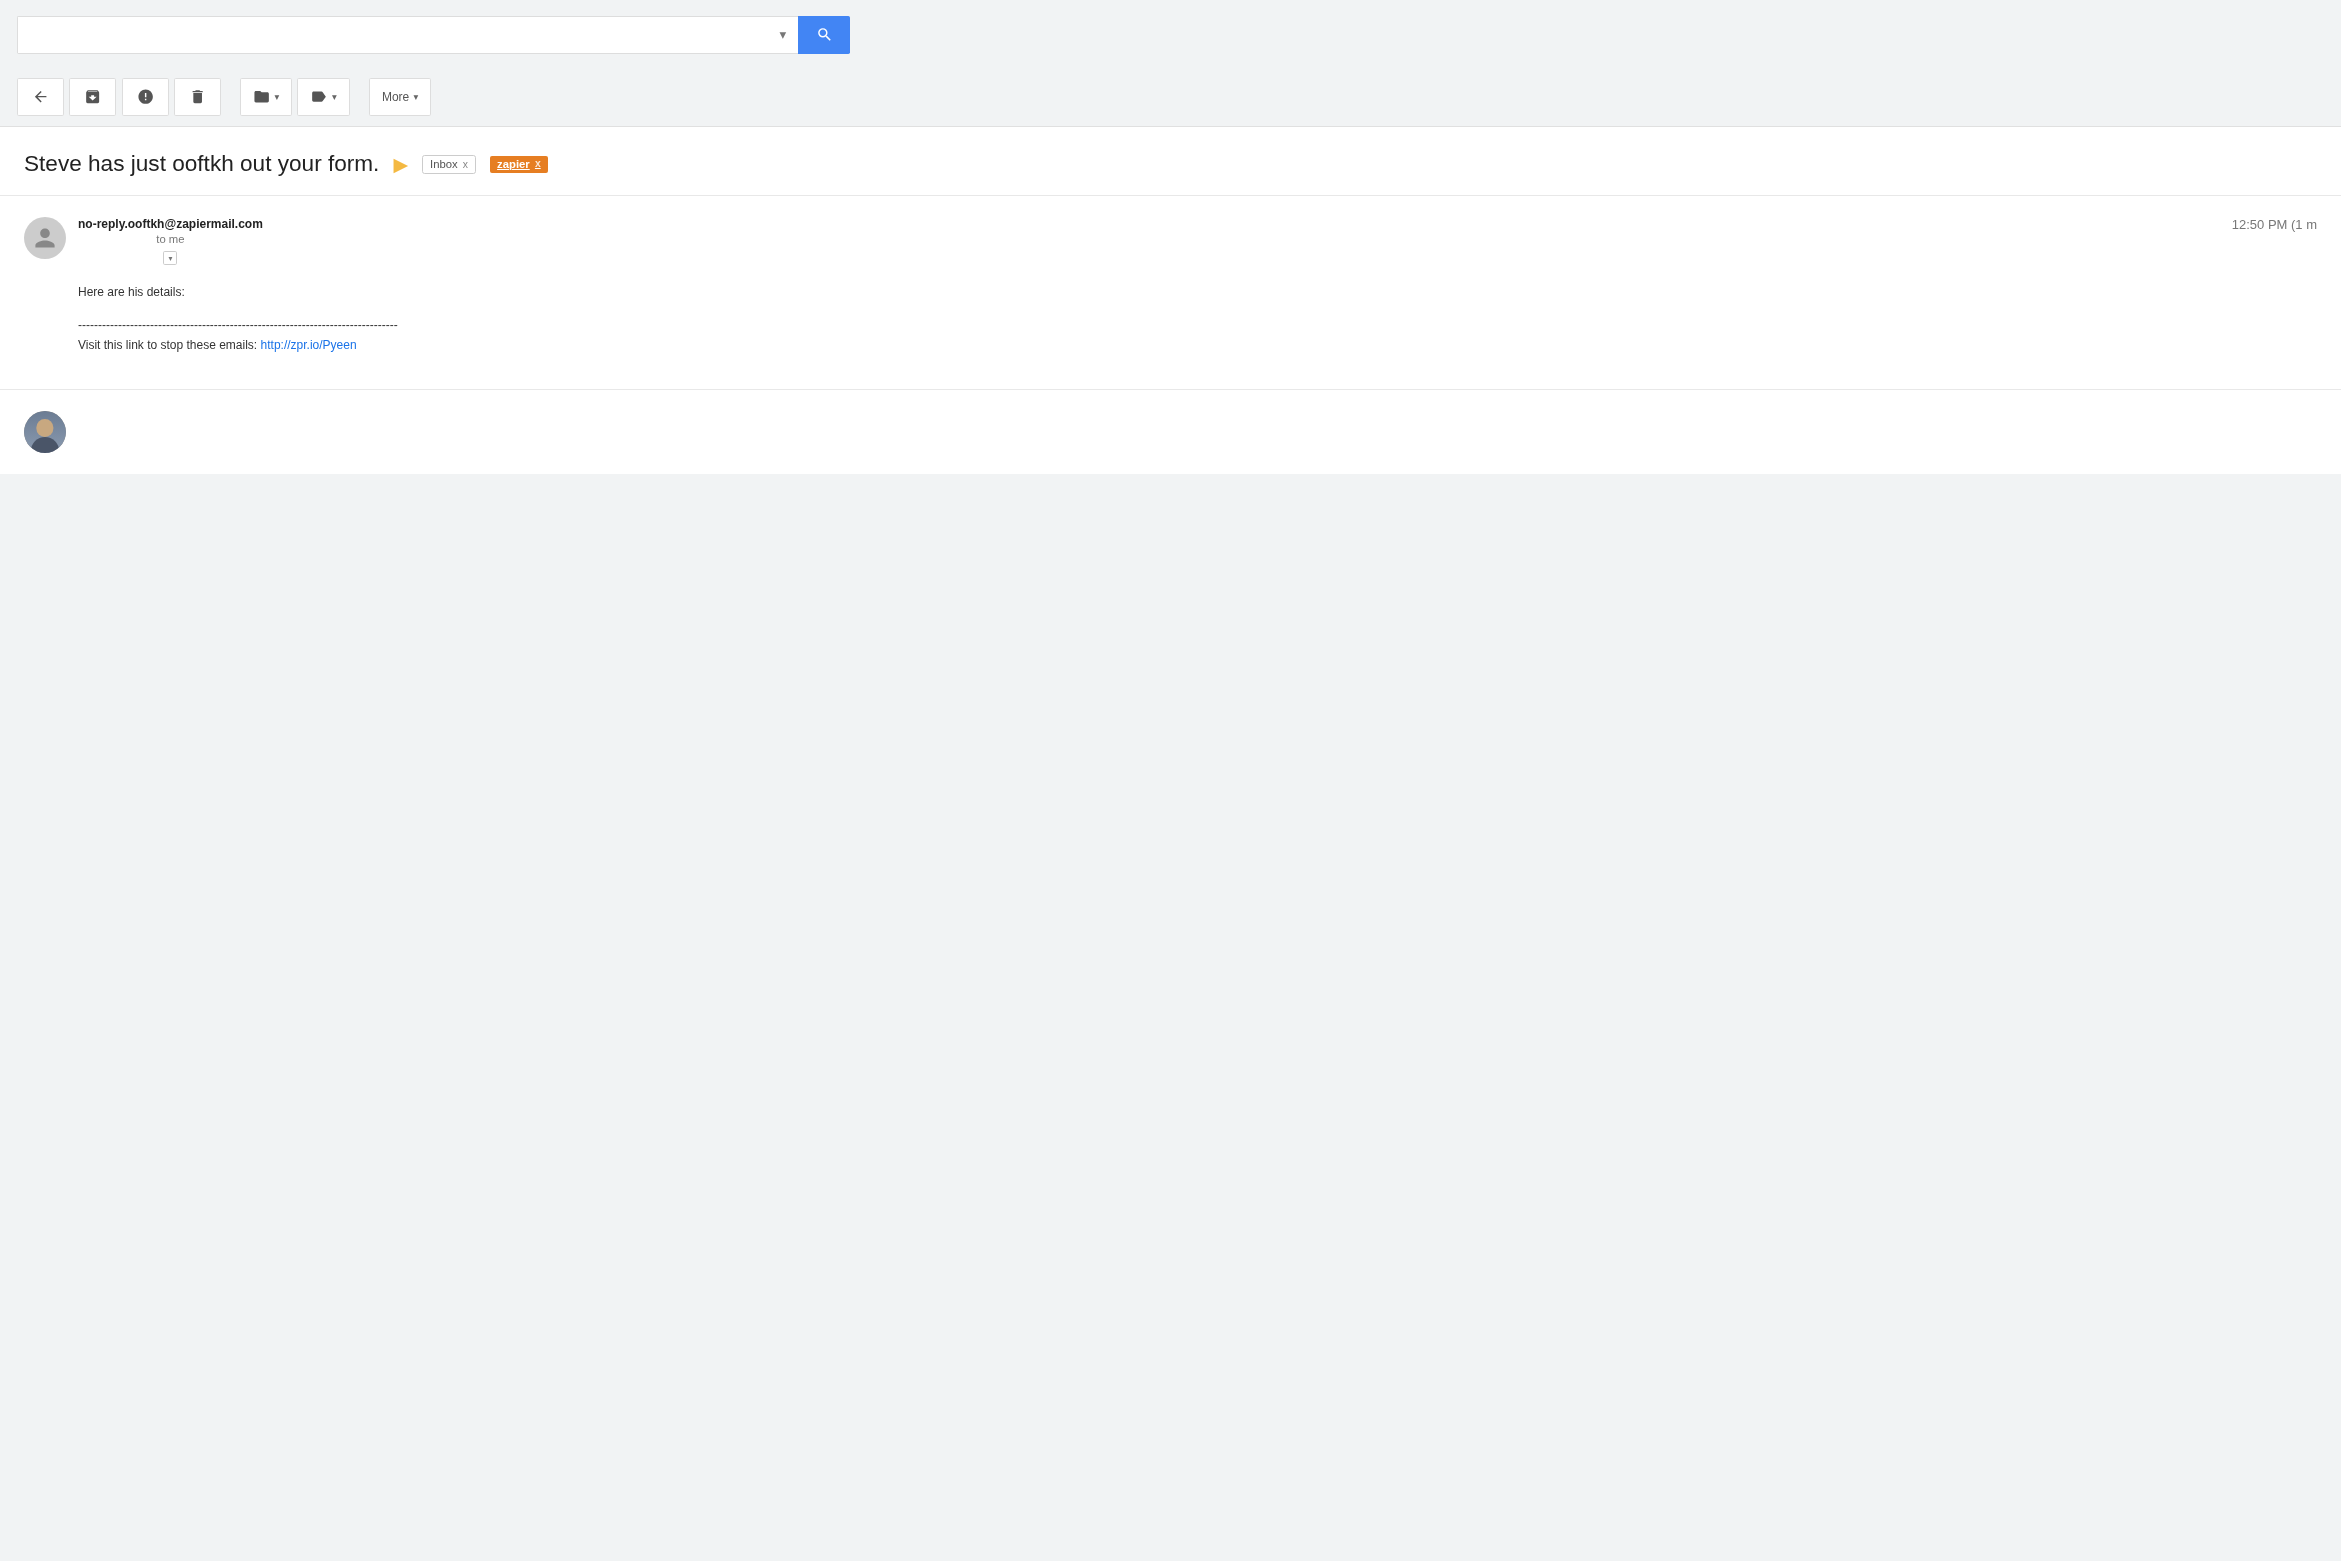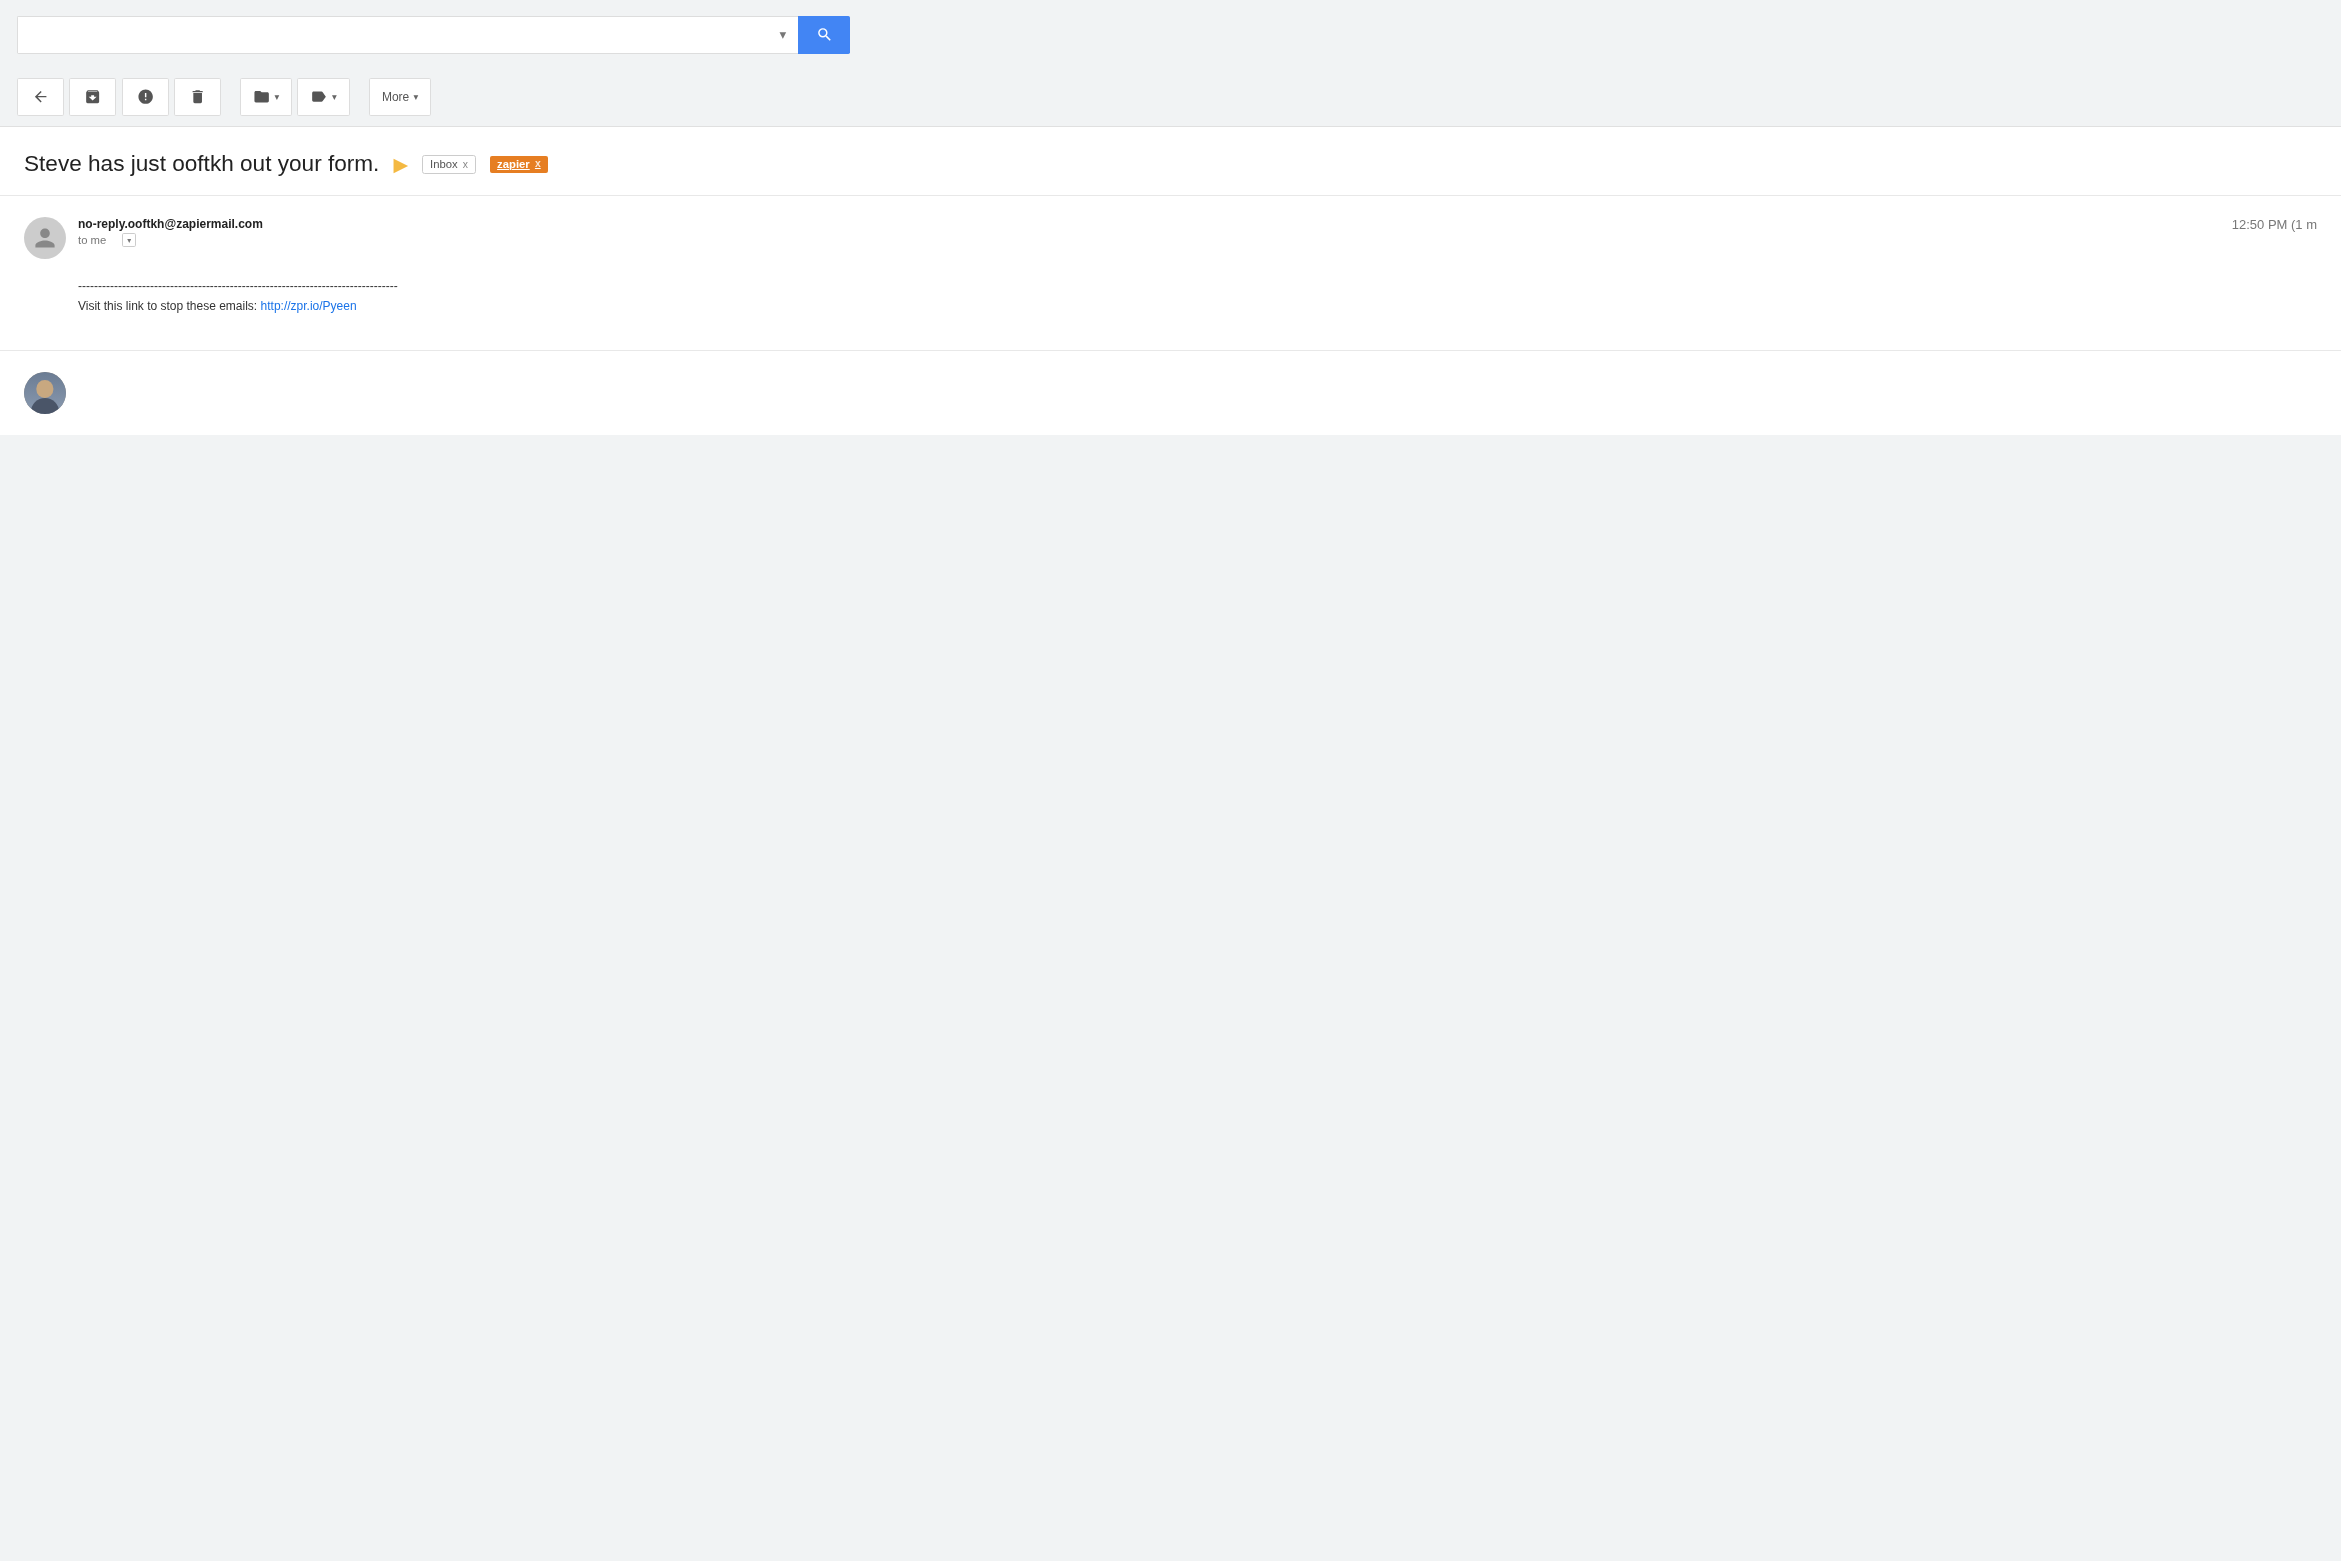--- a/index.html
+++ b/index.html
@@ -187,21 +187,22 @@
       font-size: 12px;
       font-weight: bold;
       color: #222;
       margin-bottom: 2.6px;
     }
     .to-me {
       font-size: 11.3px;
       color: #777;
       display: flex;
       align-items: center;
-      gap: 16px;
+      gap: 6px;
+      flex-direction: column;
     }
     .to-me-dropdown {
       width: 14px;
       height: 14px;
       border: 0.9px solid #ccc;
       border-radius: 1.7px;
       display: inline-flex;
       align-items: center;
       justify-content: center;
       cursor: pointer;
@@ -381,20 +382,21 @@
           <div class="to-me">
             <span>to me</span>
             <span class="to-me-dropdown">▾</span>
           </div>
         </div>
       </div>
       <div class="email-timestamp">12:50 PM (1 m</div>
     </div>
 
     <div class="email-body">
+      <p>Here are his details:</p>
       <p>
         <span>--------------------------------------------------------------------------------</span><br>
         <span>Visit this link to stop these emails:</span>
         <a href="#">http://zpr.io/Pyeen</a>
       </p>
     </div>
   </div>
 
   <div class="reply-area">
     <div class="reply-avatar">

